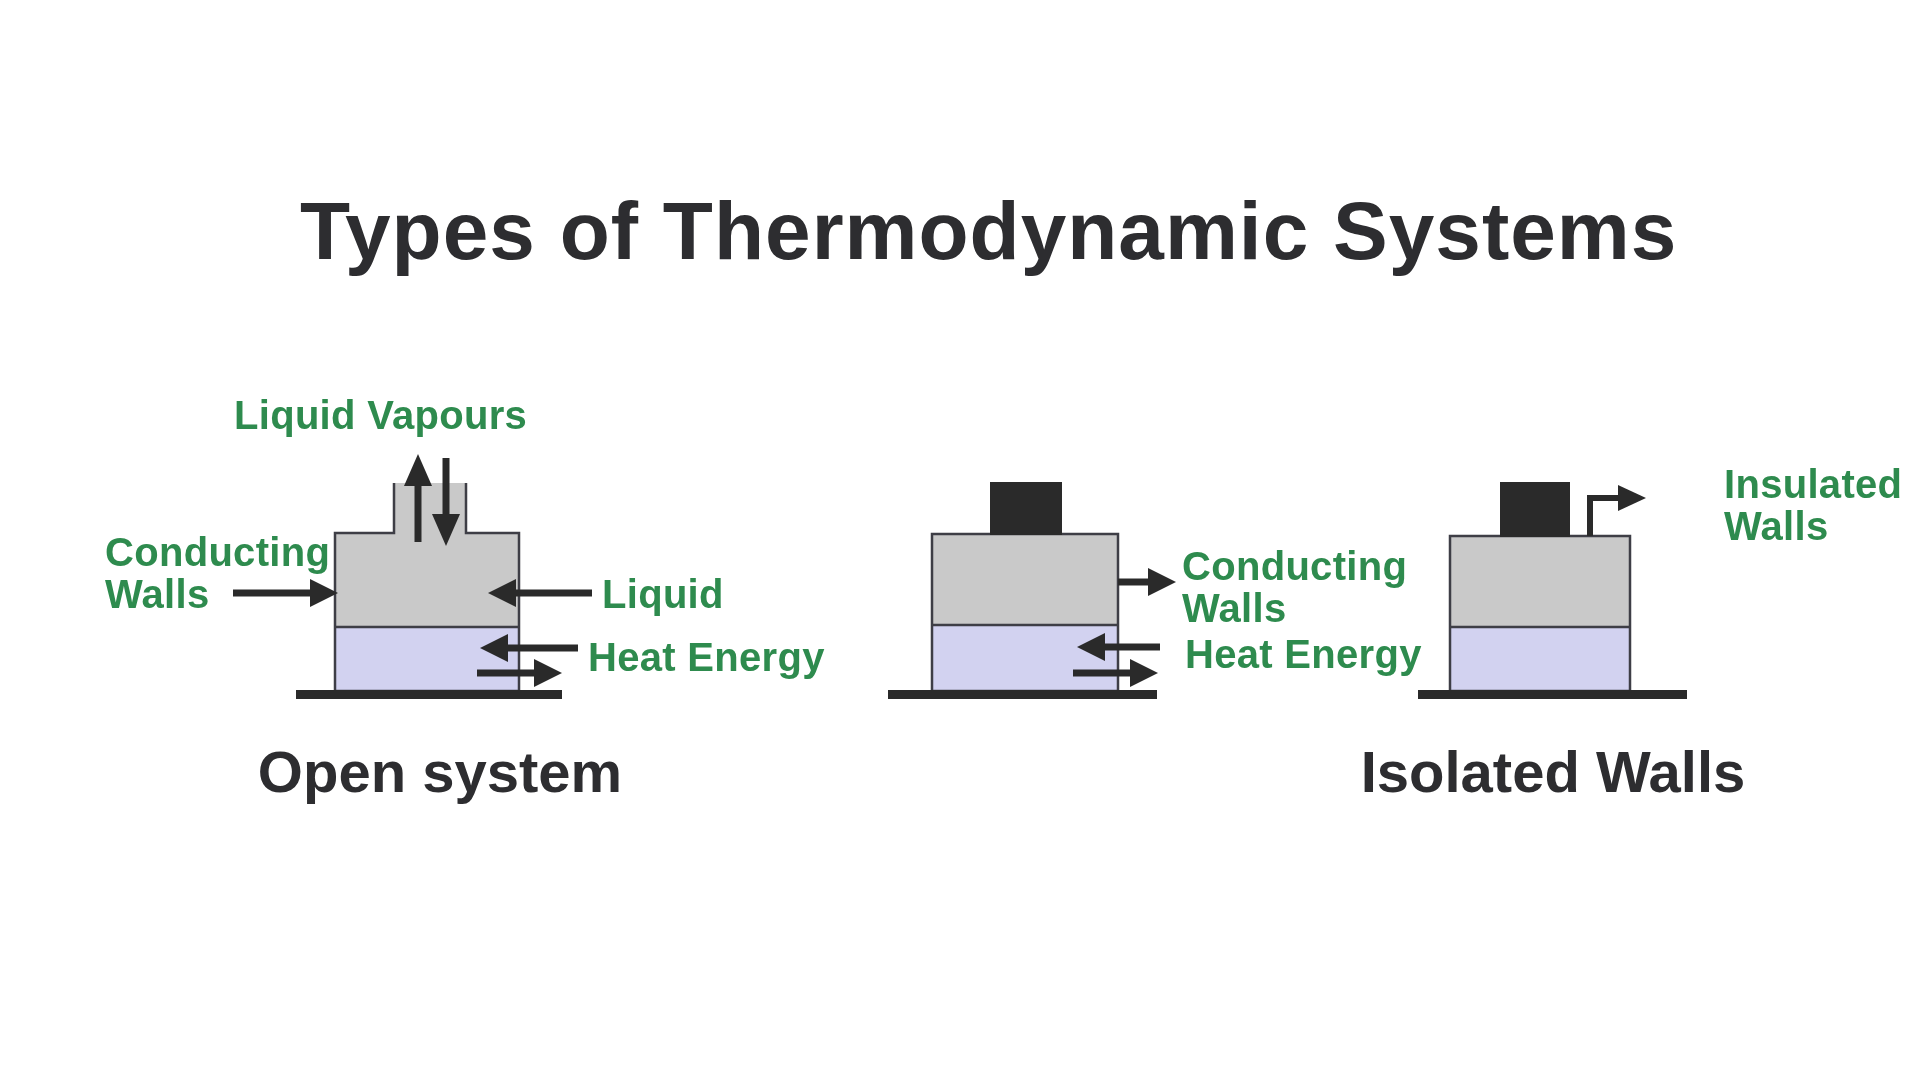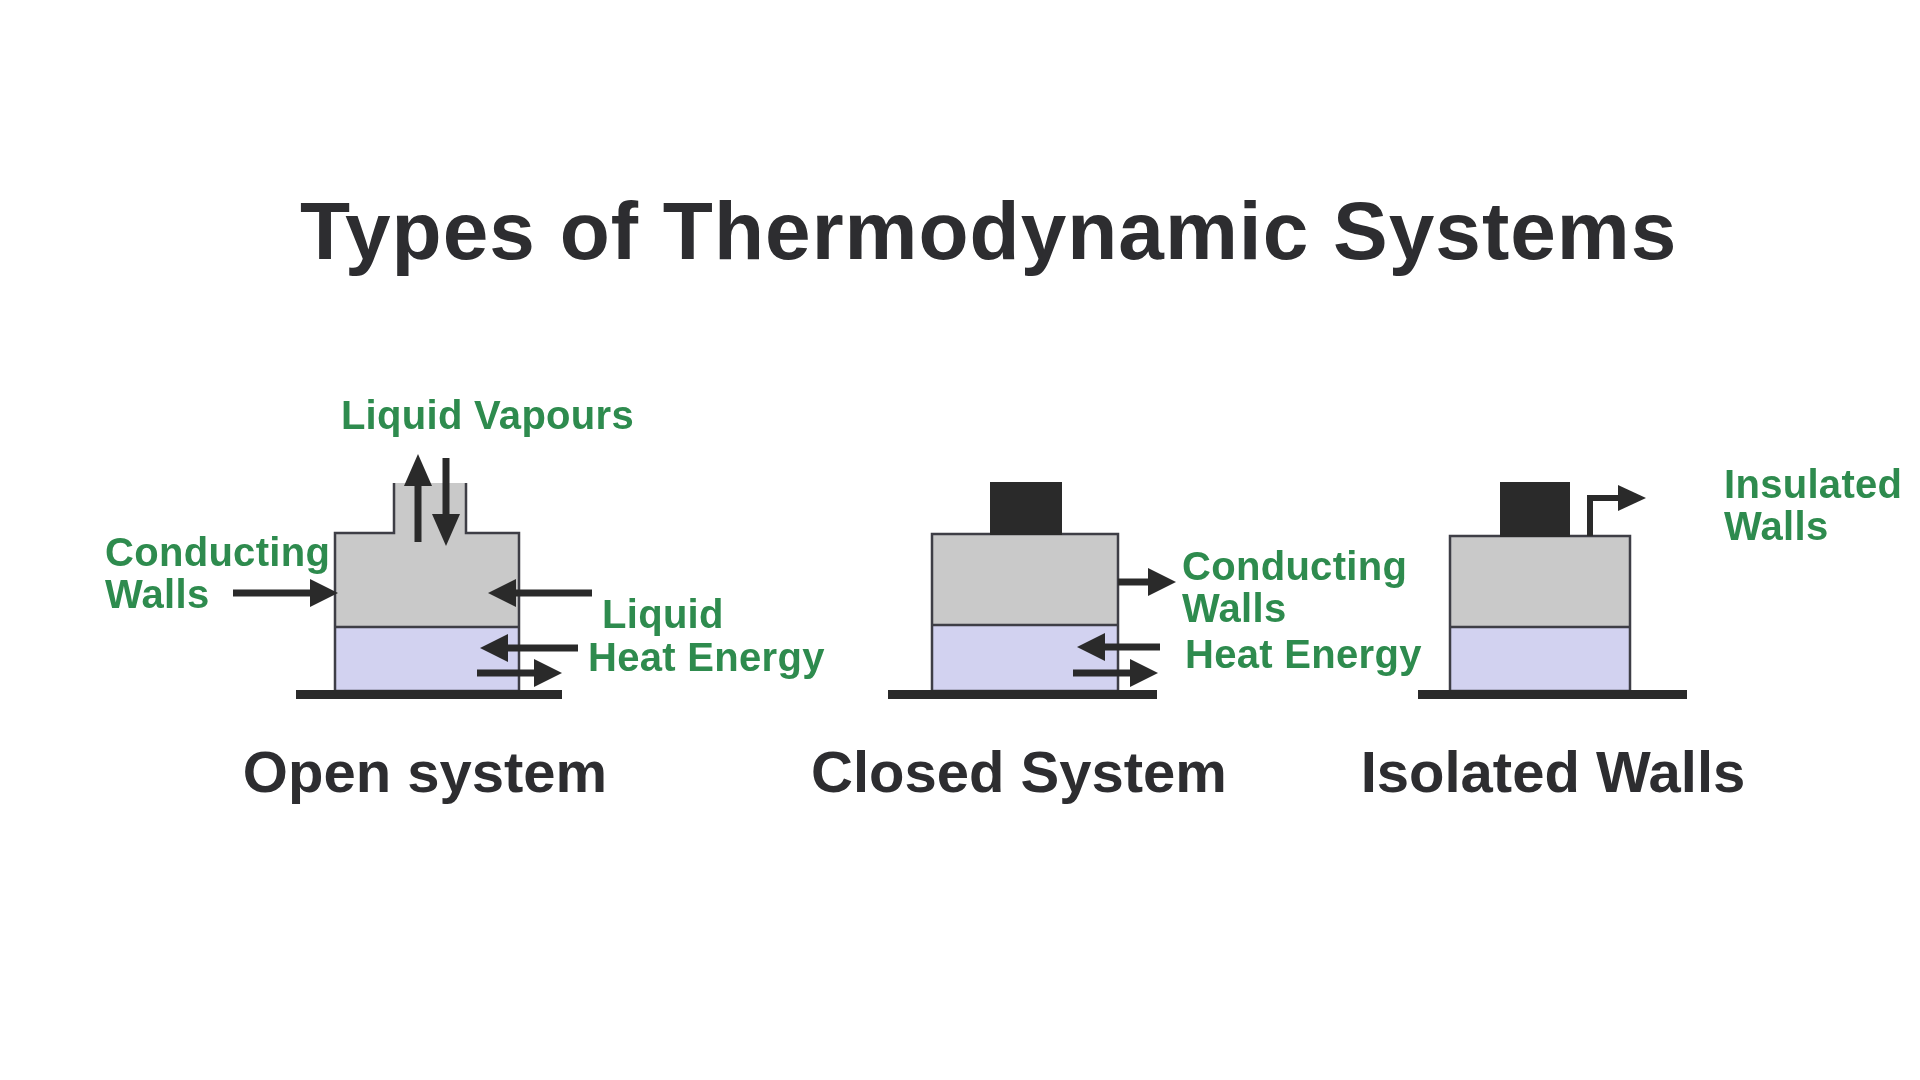--- a/index.html
+++ b/index.html
@@ -21,21 +21,21 @@
     position:absolute;left:300px;top:184px;
     font-size:82px;font-weight:700;letter-spacing:1px;
     color:var(--heading);white-space:nowrap;
   }
   .glabel{
     position:absolute;
     color:var(--green);
     font-size:40px;font-weight:700;line-height:42px;
     letter-spacing:0.3px;white-space:nowrap;
   }
-  .glabel.centered{text-align:right;}
+  .glabel.centered{text-align:left;}
   .sys-name{
     position:absolute;width:500px;text-align:center;
     font-size:58px;font-weight:700;color:var(--heading);
     white-space:nowrap;
   }
 
   .shape-gray{fill:var(--vessel_gray);}
   .shape-liquid{fill:var(--liquid_lavender);}
   .shape-outline{fill:none;stroke:var(--outline);stroke-width:2.5;}
   .shape-ink{fill:var(--ink);}
@@ -106,33 +106,32 @@
 
   <h1 class="page-title">Types of Thermodynamic Systems</h1>
 
   <div class="glabel centered" style="left:234px;top:394px;width:400px;">Liquid Vapours</div>
 
   <div class="glabel" style="left:105px;top:531px;">
     <div>Conducting</div>
     <div>Walls</div>
   </div>
 
-  <div class="glabel" style="left:602px;top:573px;margin-top:20px;">Liquid</div>
+  <div class="glabel" style="left:602px;top:573px;">Liquid</div>
 
   <div class="glabel" style="left:588px;top:636px;">Heat Energy</div>
 
   <div class="glabel" style="left:1182px;top:545px;">
     <div>Conducting</div>
     <div>Walls</div>
   </div>
 
   <div class="glabel" style="left:1185px;top:633px;">Heat Energy</div>
 
   <div class="glabel" style="left:1724px;top:463px;">
     <div>Insulated</div>
     <div>Walls</div>
   </div>
 
-  <div class="sys-name" style="left:175px;top:738px;">Open system</div>
-  <div class="sys-name" style="left:769px;top:738px;">Closed System</div>
+  <div class="sys-name" style="left:190px;top:738px;">Open system</div>
   <div class="sys-name" style="left:1303px;top:738px;">Isolated Walls</div>
 
 </div>
 
 </body></html>

